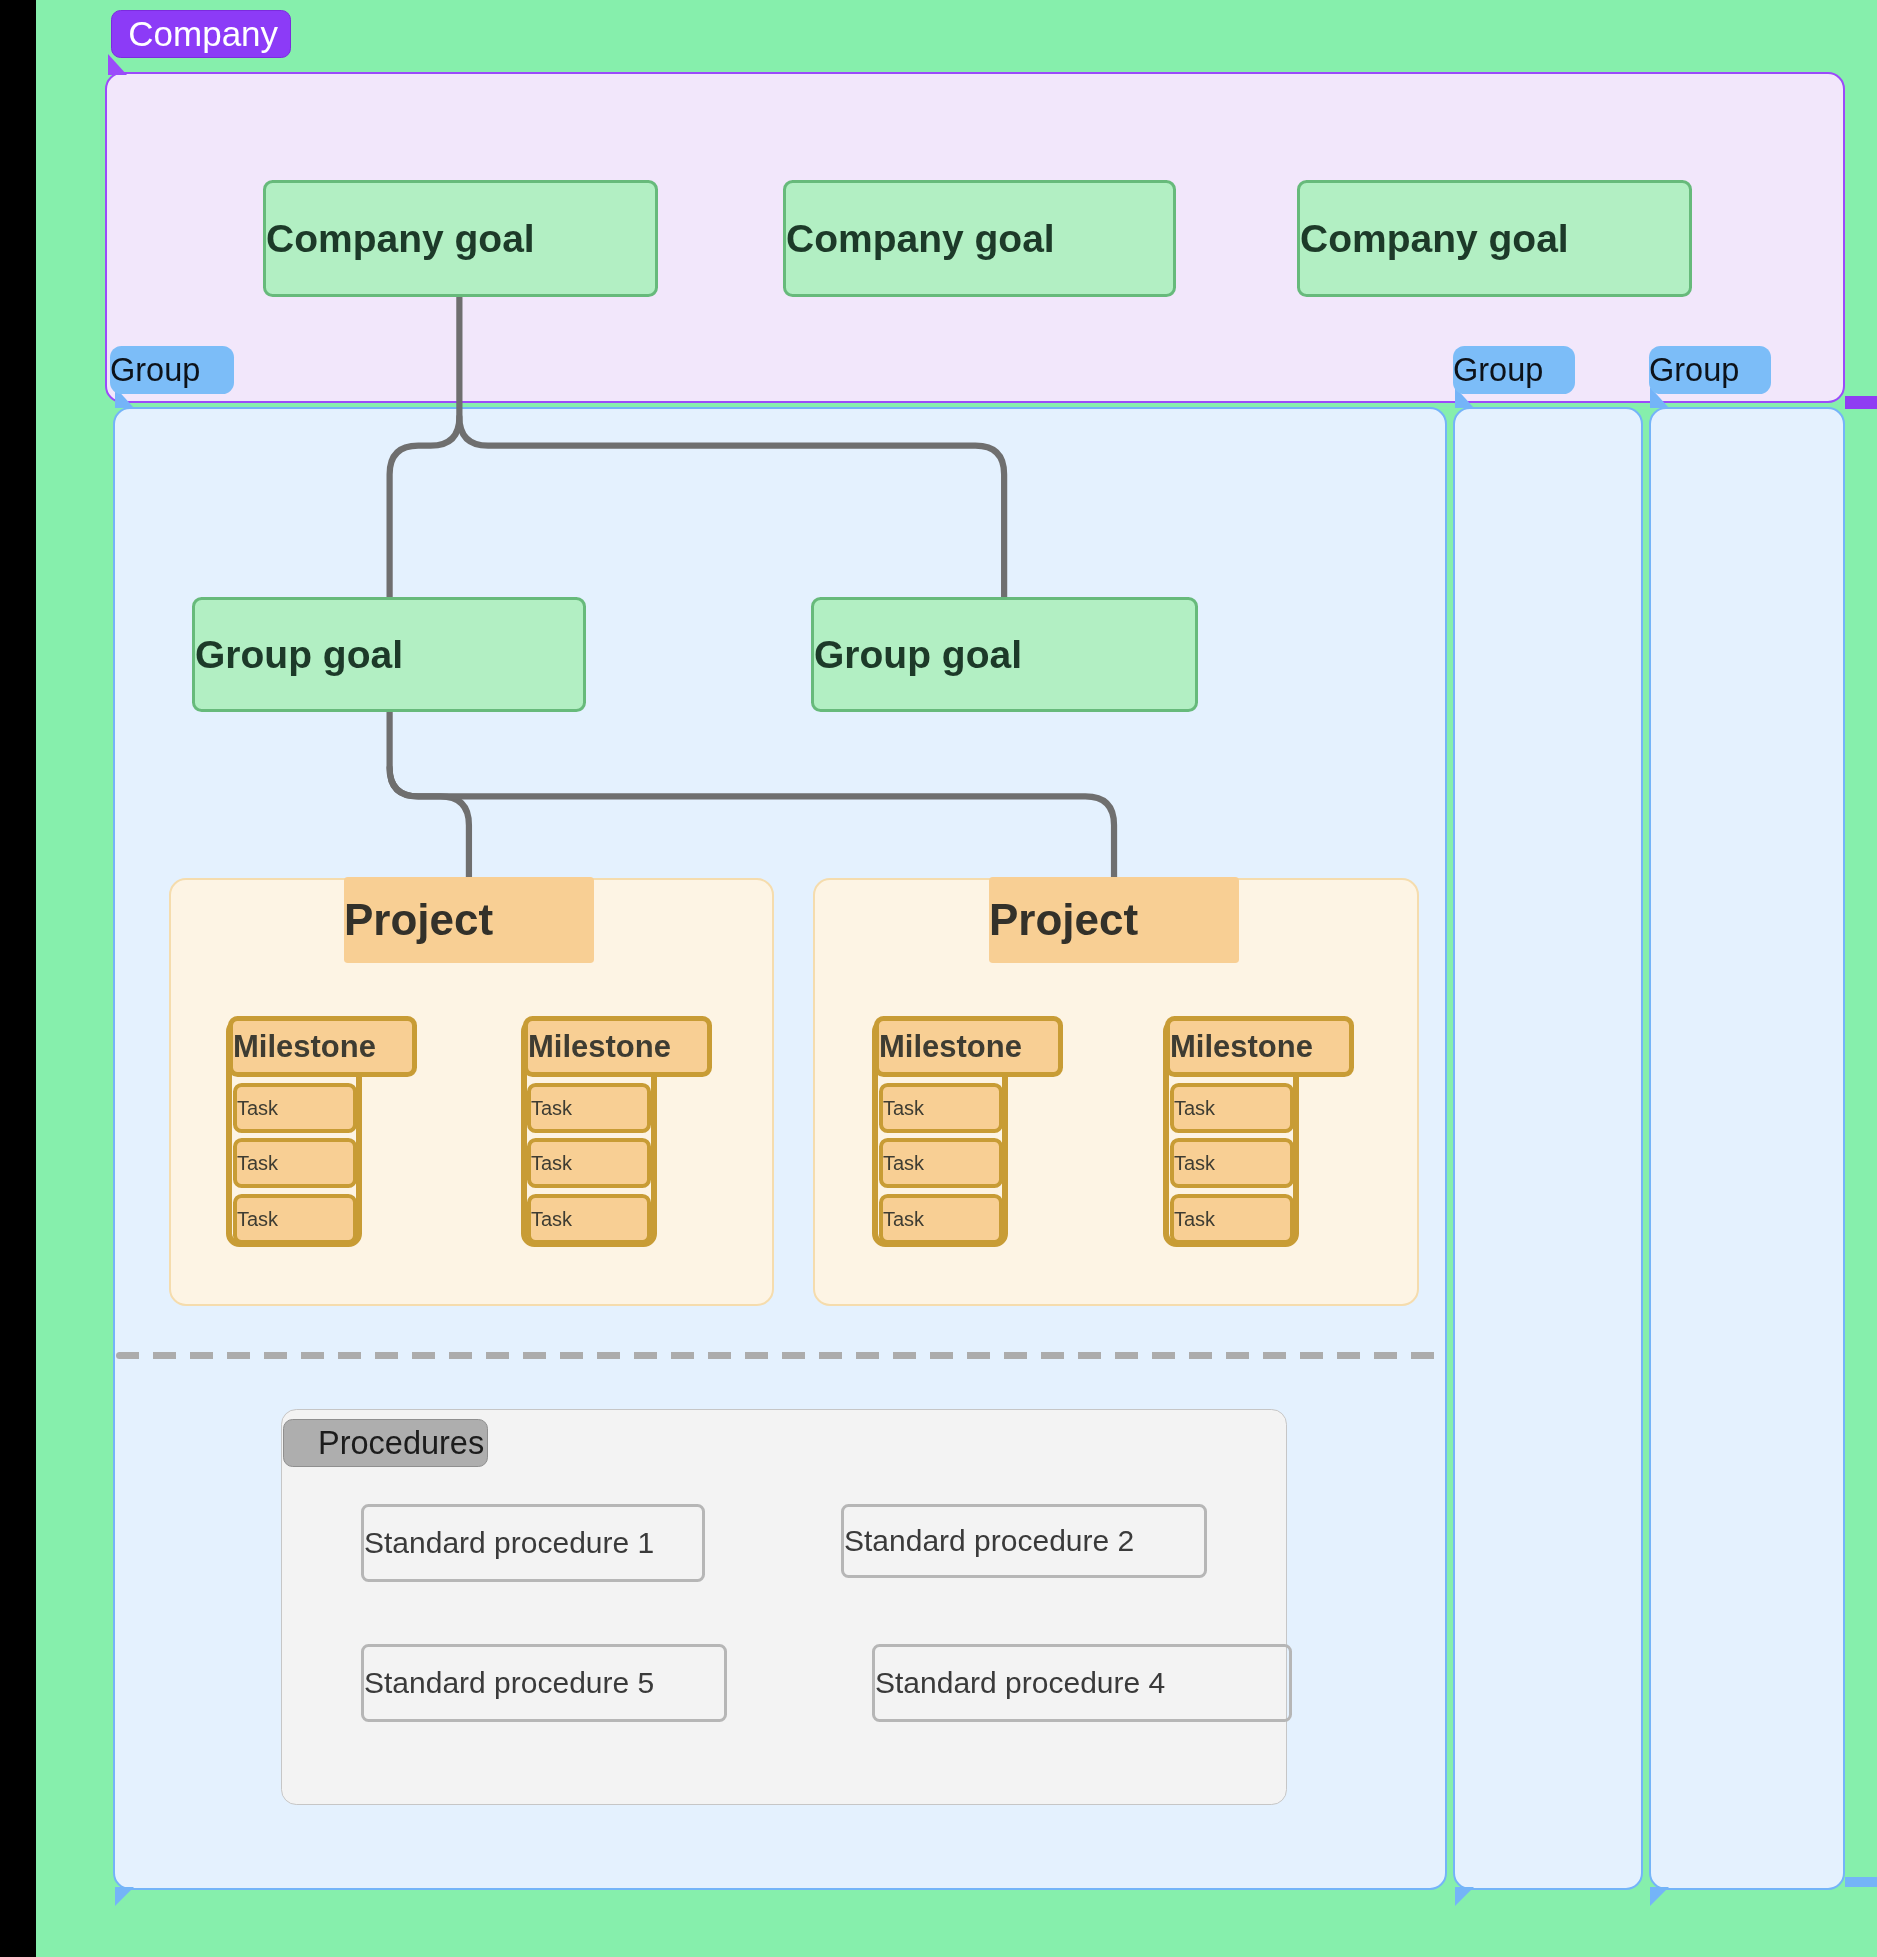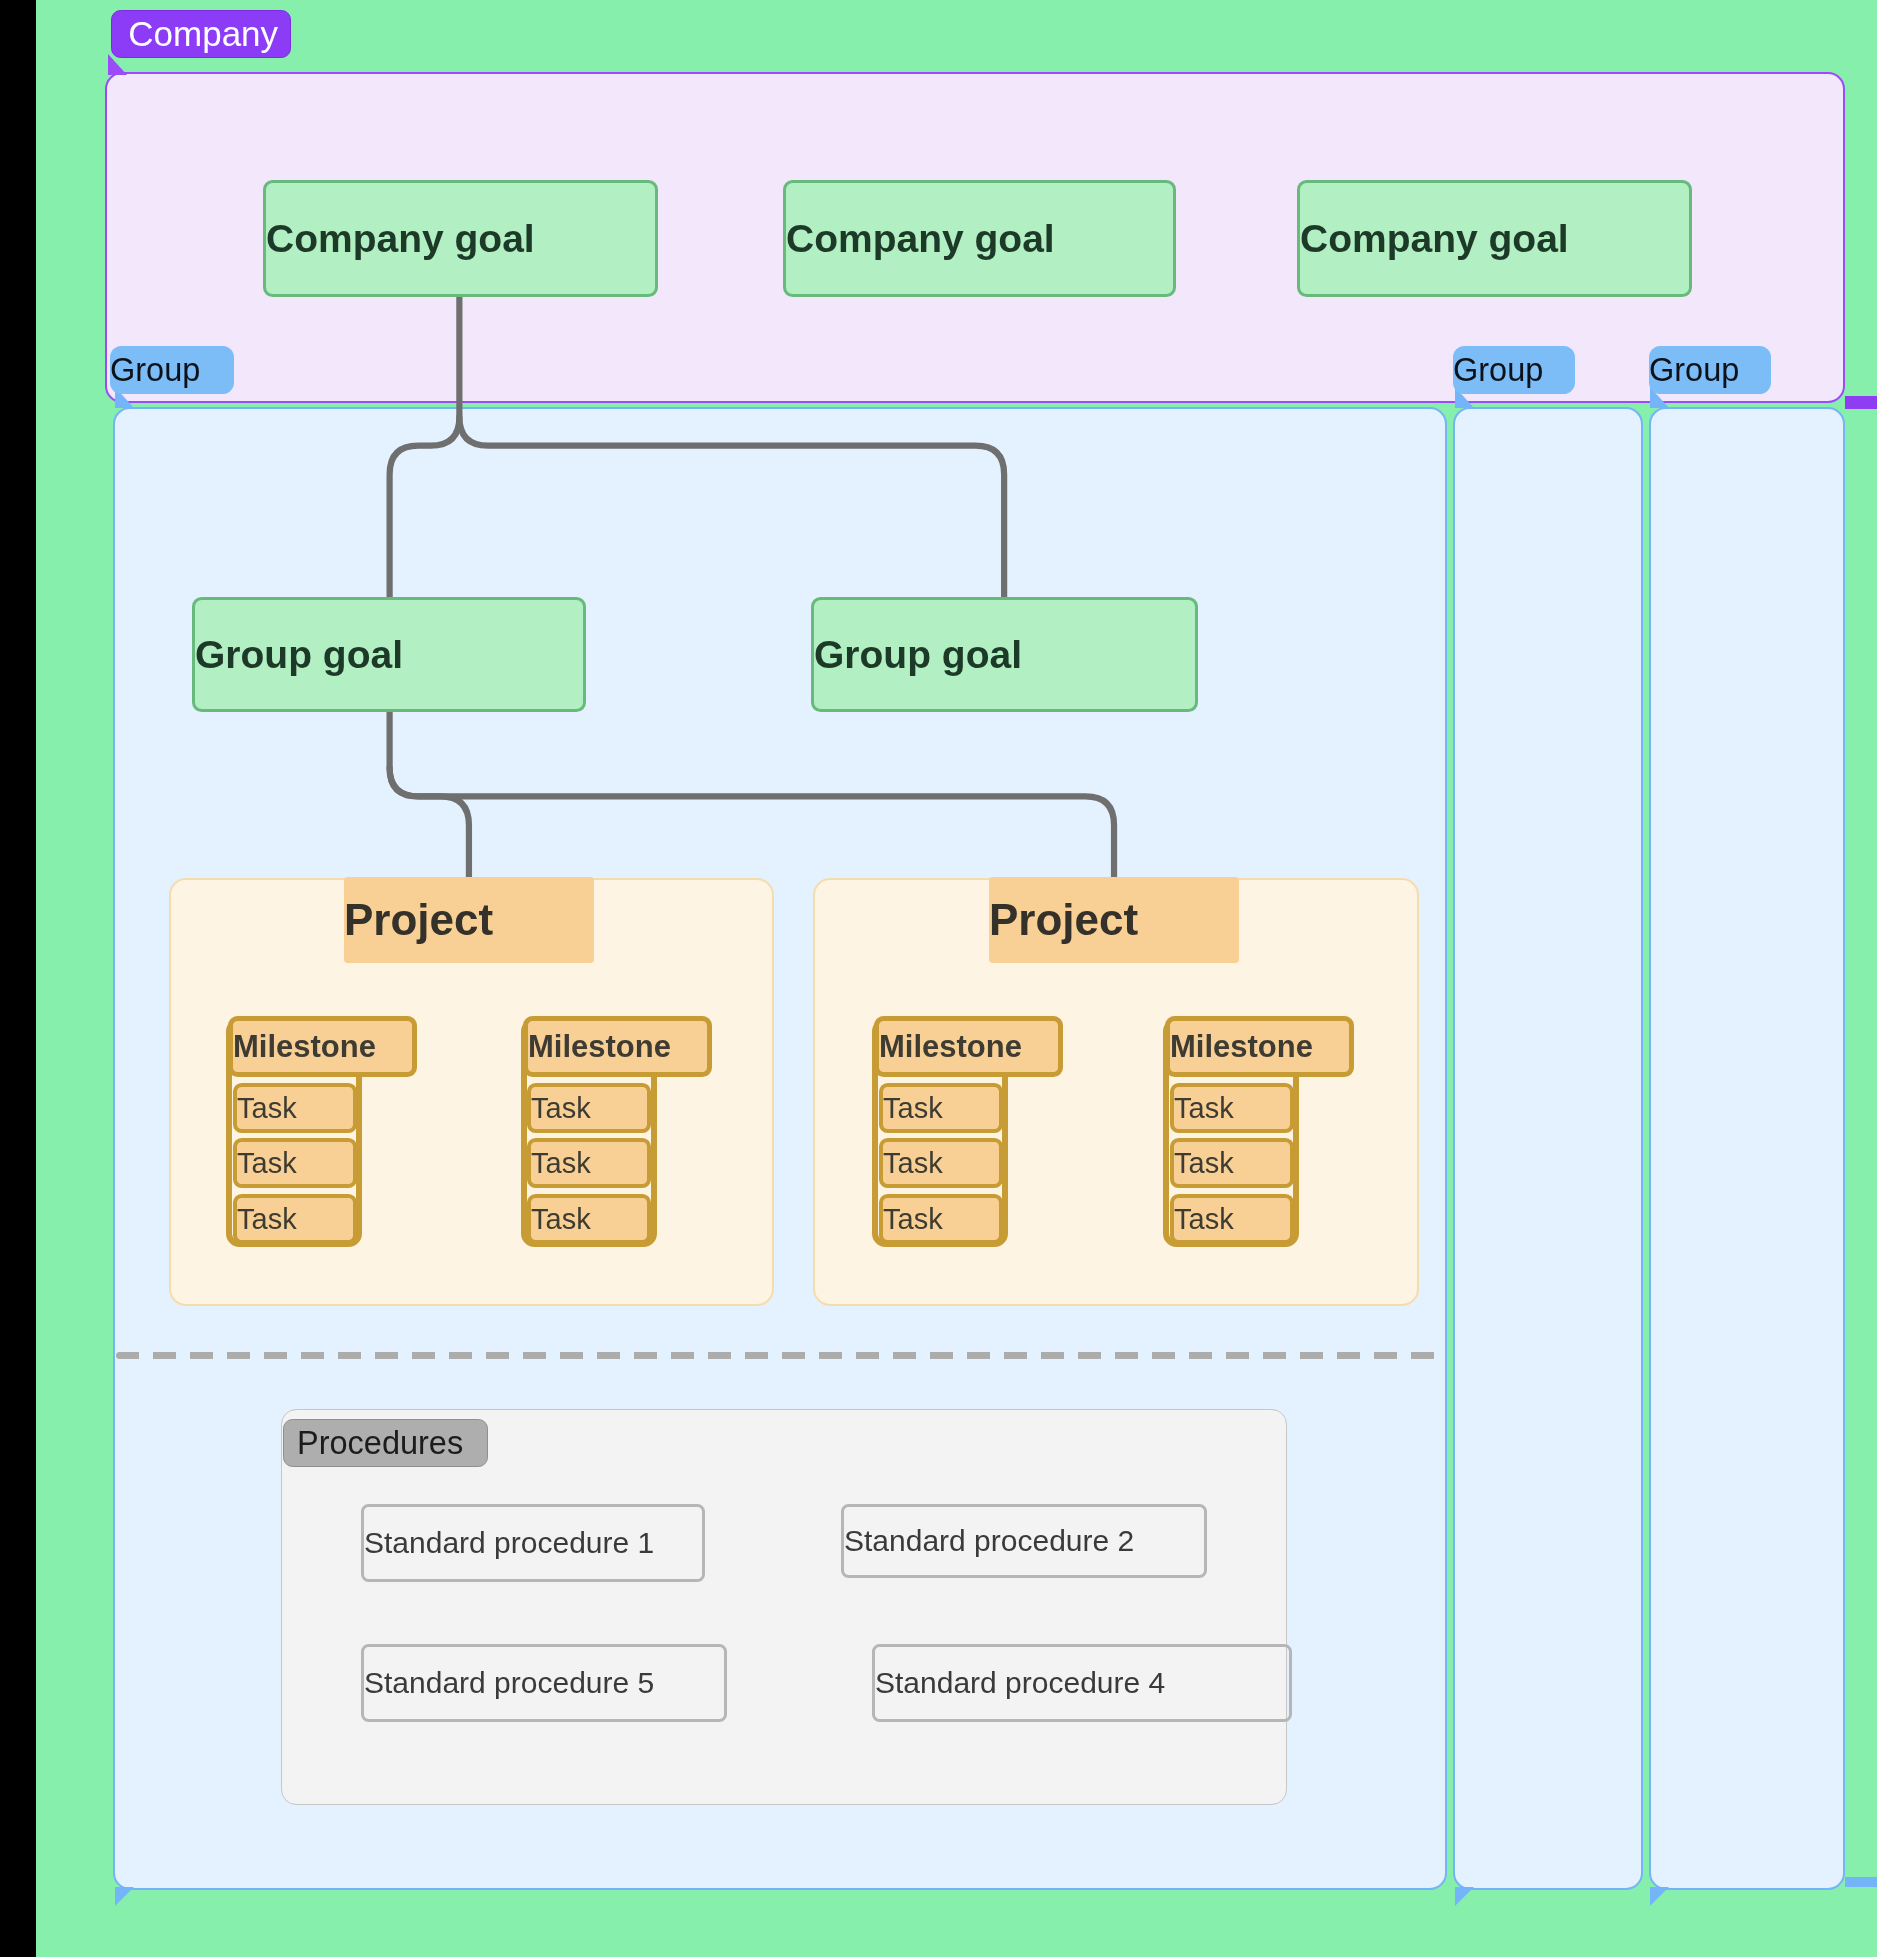--- a/index.html
+++ b/index.html
@@ -18,36 +18,36 @@
   .section{border-radius:17px;border:2.9px solid;}
   .purple-section{background:#F2E7FB;border-color:#9B4BFA;}
   .blue-section{background:#E4F1FE;border-color:#74B4F8;}
 
   
   .badge{border-radius:9.6px;white-space:nowrap;}
   .badge-purple{background:#8C3BF7;border:1.9px solid #7B2BDE;color:#FFFFFF;font-size:35px;
     display:flex;align-items:center;padding-left:16.3px;}
   .badge-blue{background:#7CBDF8;color:#0D1219;font-size:32.5px;border-radius:11.5px;}
   .badge-gray{background:#AEAEAE;border:1.9px solid #8F8F8F;color:#1C1C1C;font-size:32.5px;
-    display:flex;align-items:center;padding-left:13px;}
+    display:flex;align-items:center;padding-left:34px;}
 
   
   .goal{background:#B2EFC3;border:3.8px solid #67BA7B;border-radius:9.6px;
     color:#1D3A29;font-weight:bold;font-size:39px;}
 
   
   .project-panel{background:#FDF4E4;border:2.9px solid #F5DCAD;border-radius:17px;}
   .project-header{background:#F8CF94;border-radius:3.8px;color:#33312A;font-weight:bold;font-size:44px;}
 
   
   .ms-outer{border:6.7px solid #C89C35;border-radius:13.4px;background:transparent;}
   .ms-head{background:#F8CF94;border:5.7px solid #C89C35;border-radius:9.6px;
     color:#3E3C32;font-weight:bold;font-size:31px;}
   .task{background:#F8CF94;border:4.8px solid #C89C35;border-radius:8.6px;
-    color:#3E3C32;font-size:29px;}
+    color:#3E3C32;font-size:20px;}
 
   
   .dashed-divider{height:6.7px;border-radius:3.8px;
     background:repeating-linear-gradient(90deg,#ACACAC 0 23px,transparent 23px 37px);}
 
   
   .proc-panel{background:#F3F3F3;border:1.9px solid #C6C6C6;border-radius:15.3px;}
   .proc-box{border:3.8px solid #B6B6B6;border-radius:7.6px;color:#3A3A3A;font-size:30px;}
 
   

